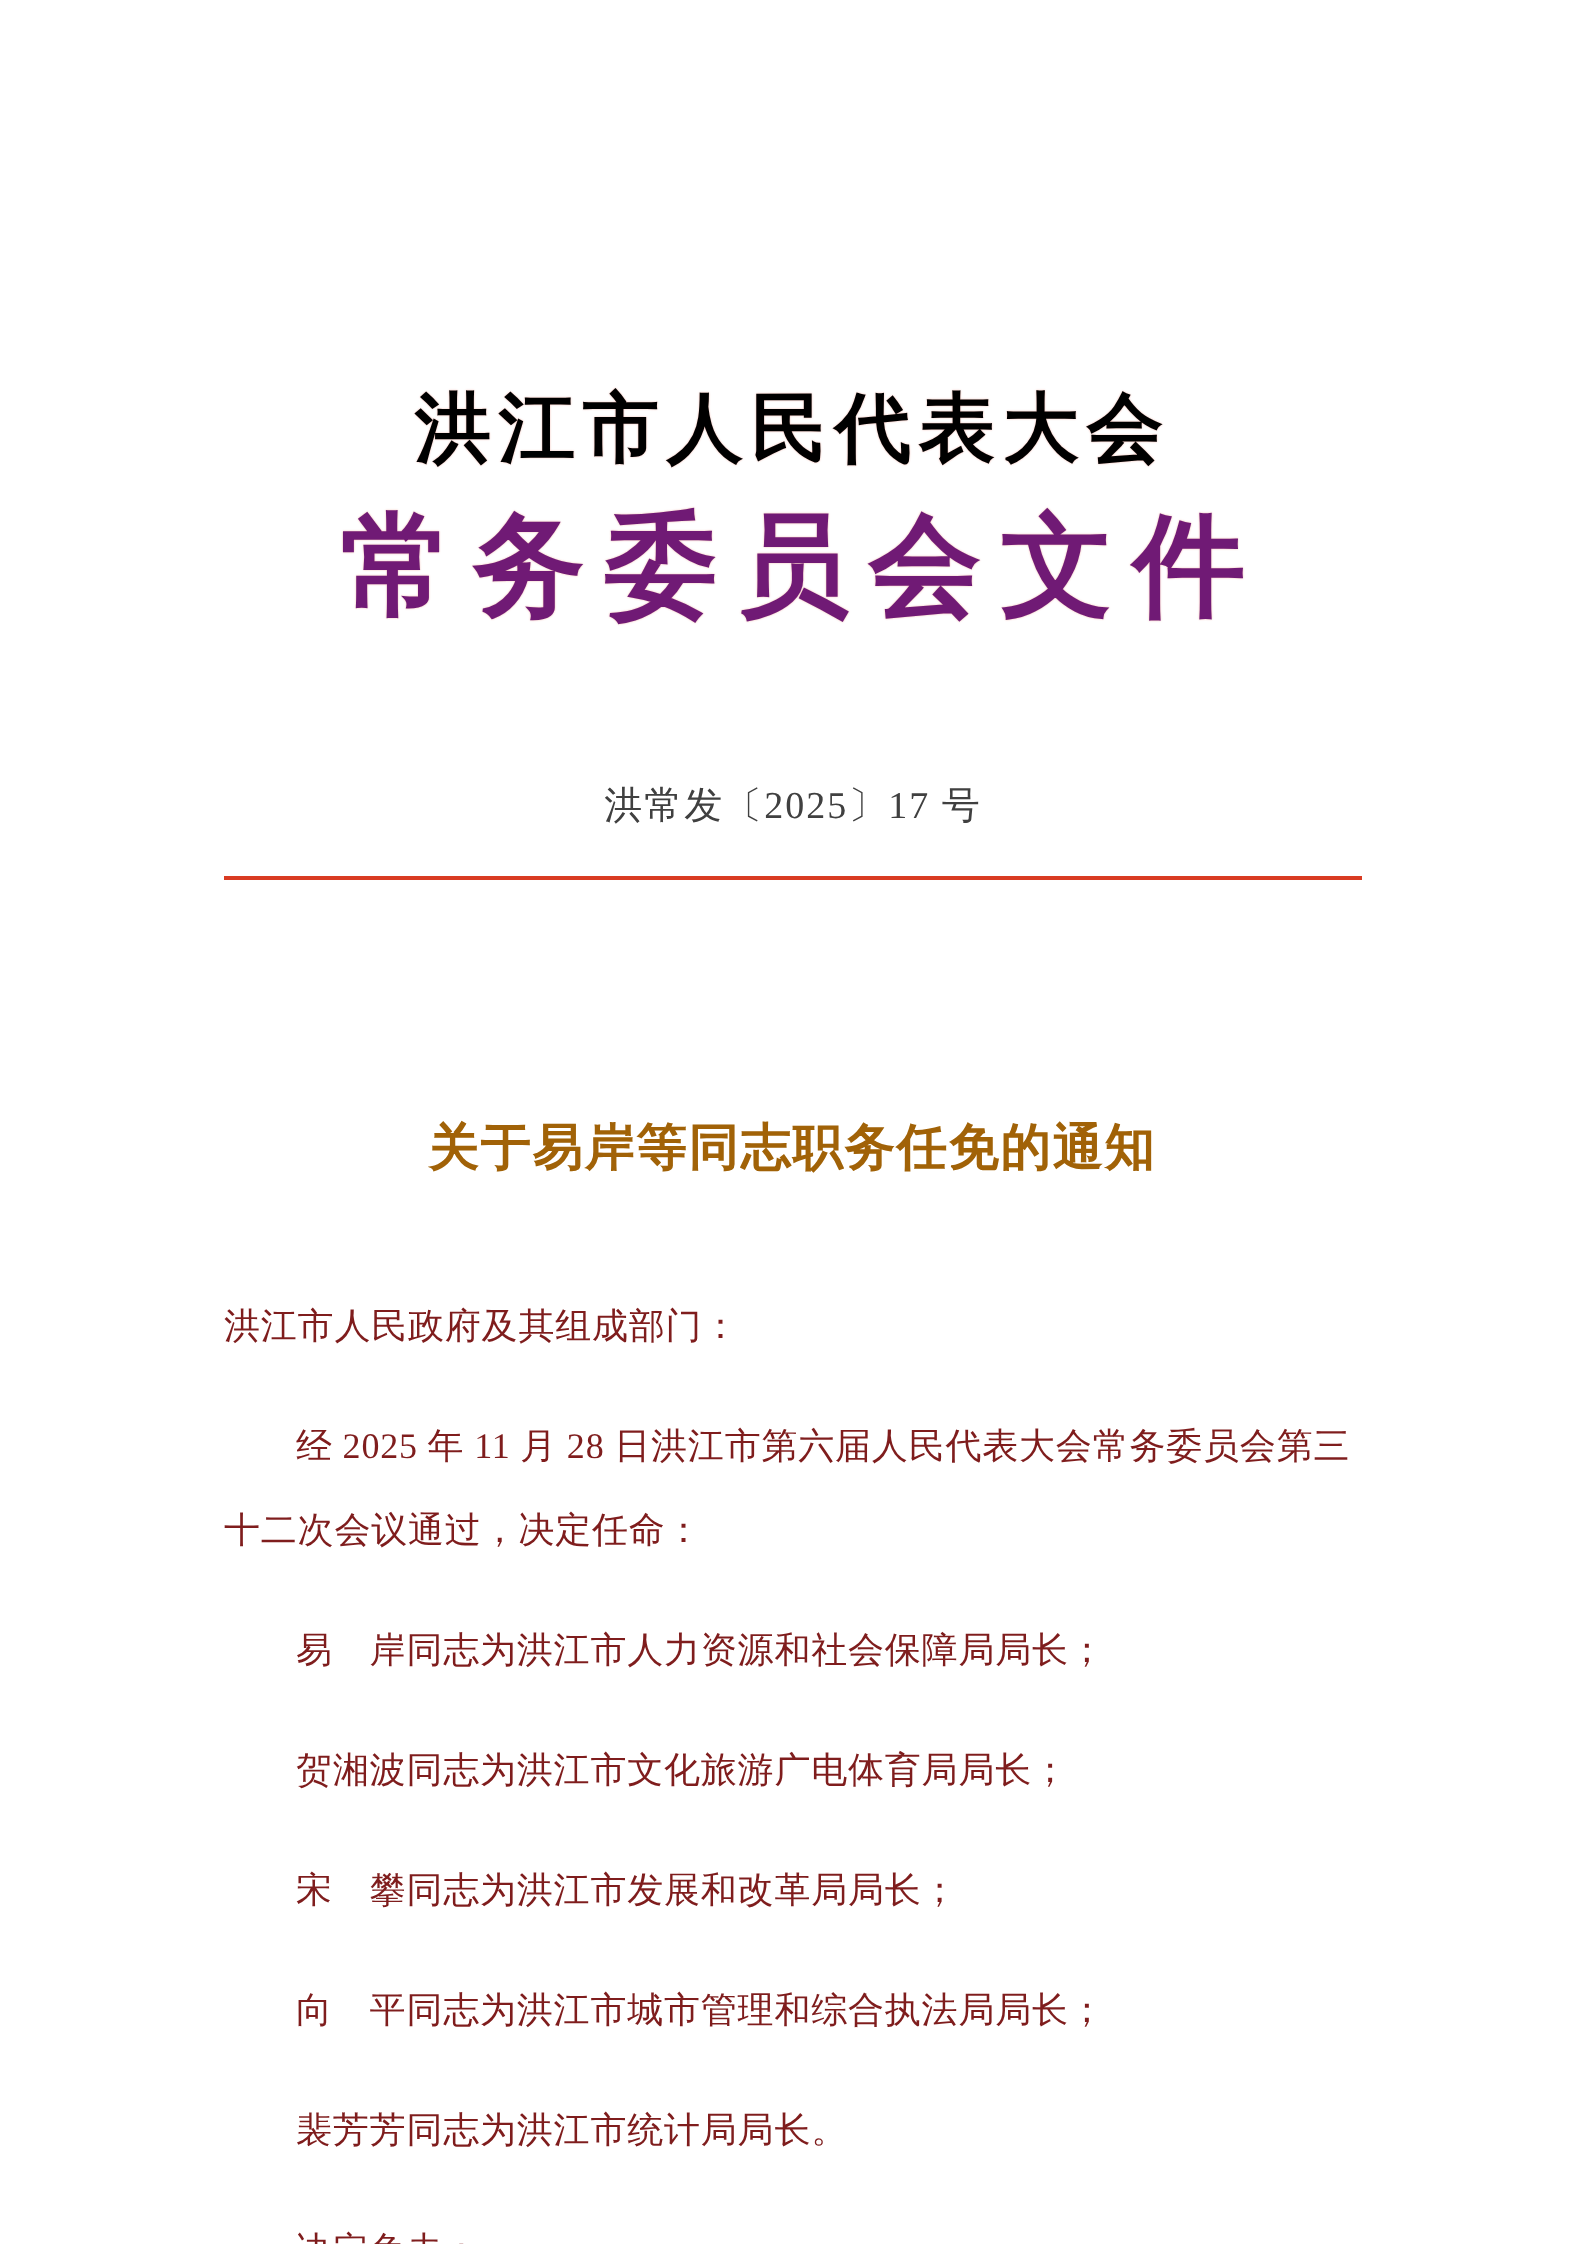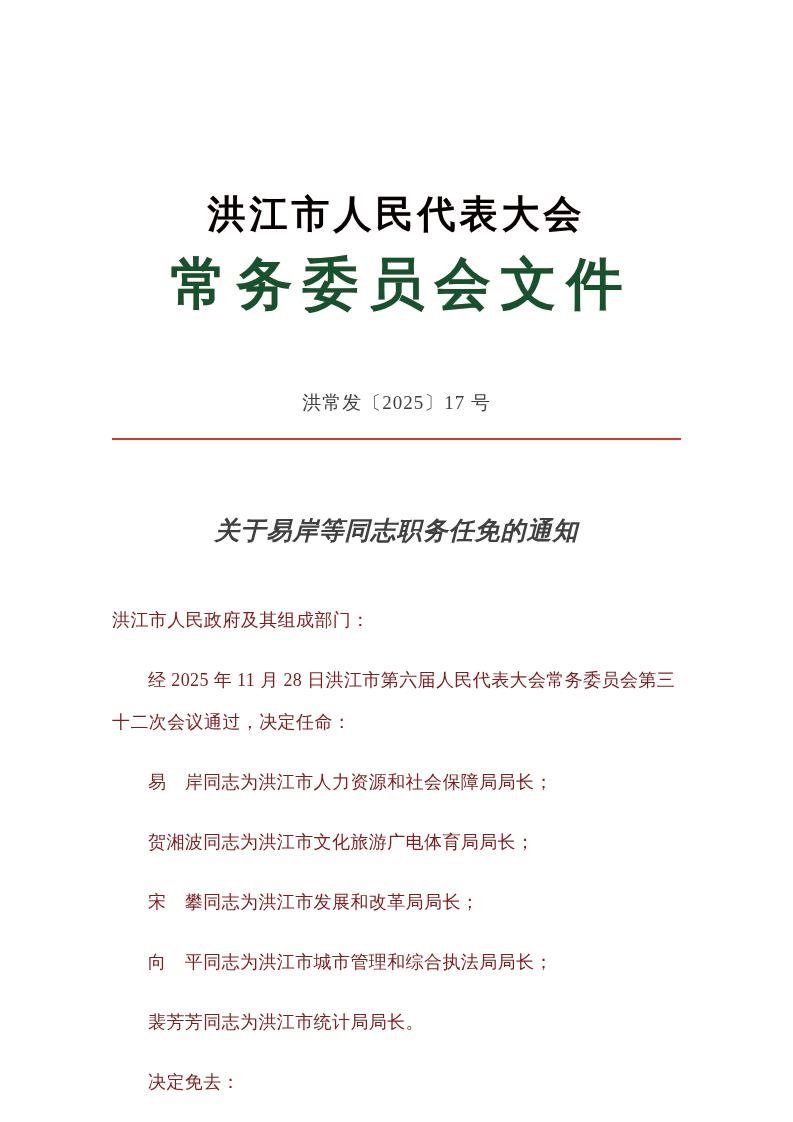--- a/index.html
+++ b/index.html
@@ -31,21 +31,21 @@
   .masthead-line1 {
     color: #000000;
     font-weight: bold;
     font-size: 38px;
     letter-spacing: 4px;
     line-height: 1.15;
     font-family: "DejaVu Serif", "Liberation Serif", serif;
     text-shadow: 0 0 1px rgba(217,59,34,0.4);
   }
   .masthead-line2 {
-    color: #14532d;
+    color: #701a75;
     font-weight: bold;
     font-size: 56px;
     letter-spacing: 10px;
     line-height: 1.25;
     margin-top: 12px;
     padding-left: 10px;
     font-family: "DejaVu Serif", "Liberation Serif", serif;
     text-shadow: 0 0 1px rgba(217,59,34,0.4);
   }
 
@@ -65,23 +65,22 @@
     background: #d93b22;
     width: 100%;
   }
 
   
   .doc-title {
     text-align: center;
     font-size: 25px;
     font-weight: bold;
     letter-spacing: 1px;
-    margin-top: 74px;
-    color: #404040;
-    font-style: italic;
+    margin-top: 117px;
+    color: #a16207;
   }
 
   
   .doc-body {
     margin-top: 52px;
     font-size: 18px;
     line-height: 42px;
     color: #7f1d1d;
     letter-spacing: 0.4px;
   }

